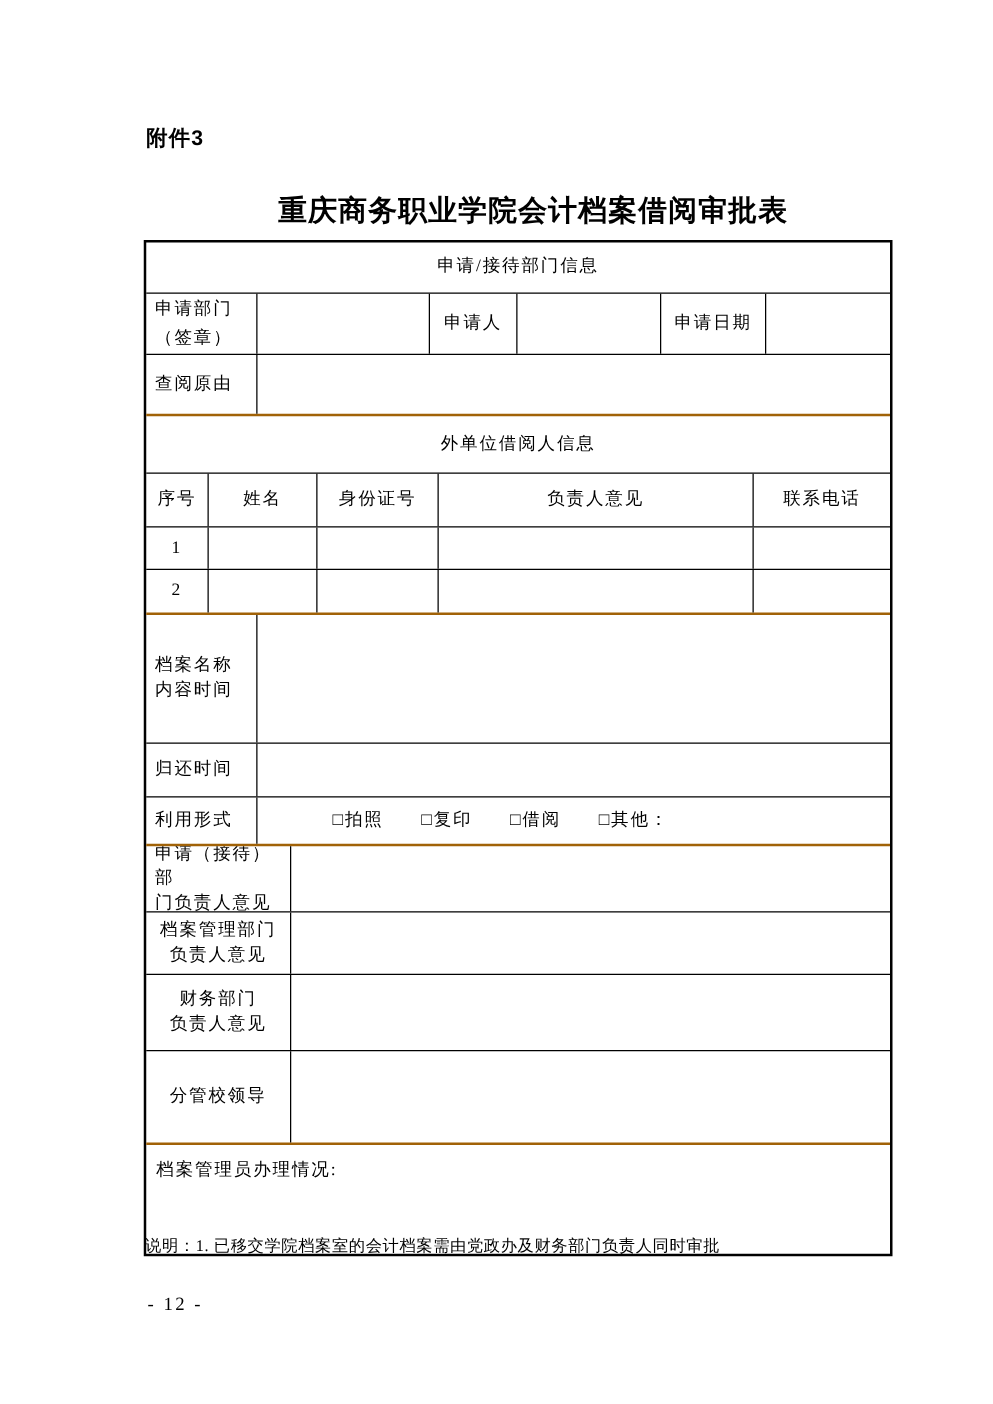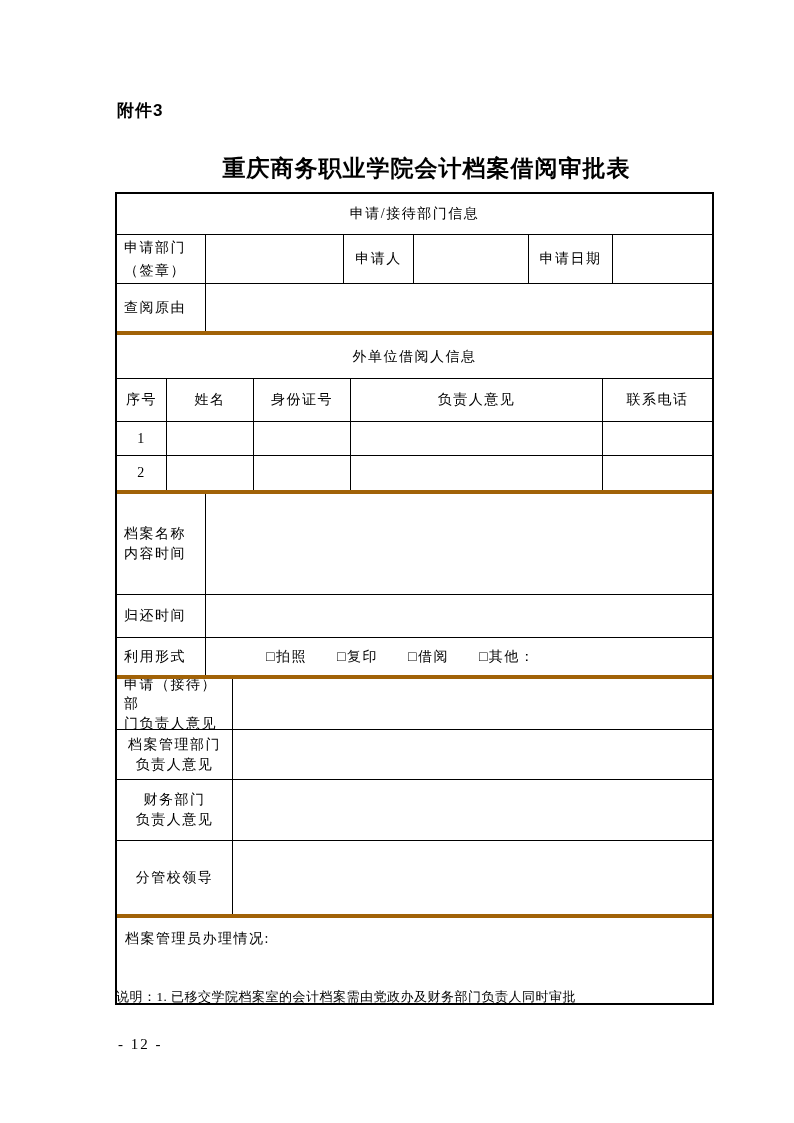--- a/index.html
+++ b/index.html
@@ -19,21 +19,21 @@
     font-family:"Liberation Sans","DejaVu Sans",sans-serif;
     font-size:23px; font-weight:bold; letter-spacing:1px;
   }
   .form-table {
     position:absolute; left:115px; top:192px; width:599px;
     border:2px solid #000; box-sizing:border-box;
     font-size:14px; letter-spacing:1.5px; line-height:1.4;
   }
   .tr { display:flex; border-top:1px solid #000; box-sizing:border-box; }
   .tr:first-child { border-top:none; }
-  .tr.thick { border-top:4px solid #a16207; }
+  .tr.thick { border-top:2px solid #a16207; }
   .td {
     box-sizing:border-box; border-right:1px solid #000;
     display:flex; align-items:center; overflow:hidden;
   }
   .td:last-child { border-right:none; }
   .td.grow { flex:1; }
   .td.center { justify-content:center; text-align:center; }
   .td.left { padding-left:7px; }
   .td.col { flex-direction:column; justify-content:center; }
   .td.col.left { align-items:flex-start; }

